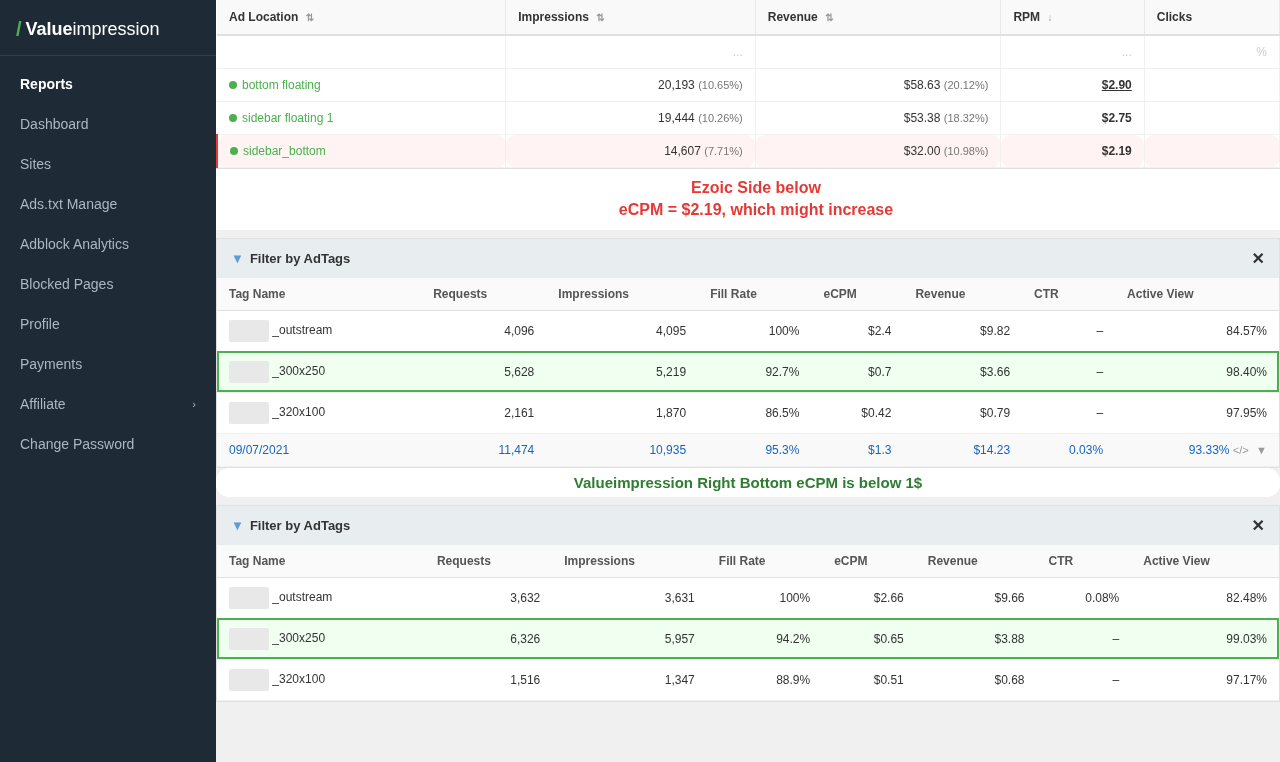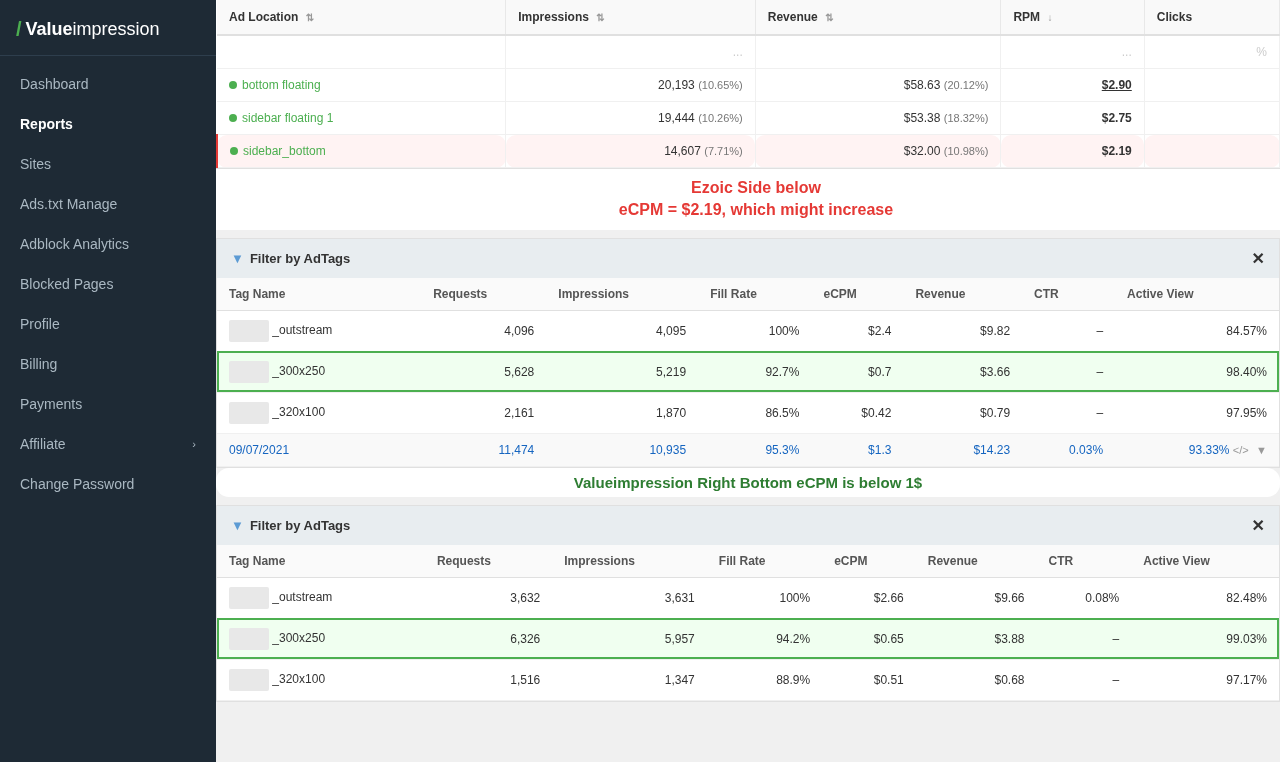--- a/index.html
+++ b/index.html
@@ -186,43 +186,40 @@
 <body>
 
 <nav class="sidebar">
   <div class="sidebar-logo">
     <span class="logo-slash">/</span>
     <span class="logo-text">
       <strong>Value</strong><span>impression</span>
     </span>
   </div>
   <div class="sidebar-nav" id="sidebar-nav">
-      <div class="sidebar-item">
-        <span>Dashboard</span>
-      </div>
       <div class="sidebar-item active">
         <span>Reports</span>
       </div>
       <div class="sidebar-item">
+        <span>Dashboard</span>
+      </div>
+      <div class="sidebar-item">
         <span>Sites</span>
       </div>
       <div class="sidebar-item">
         <span>Ads.txt Manage</span>
       </div>
       <div class="sidebar-item">
         <span>Adblock Analytics</span>
       </div>
       <div class="sidebar-item">
         <span>Blocked Pages</span>
       </div>
       <div class="sidebar-item">
         <span>Profile</span>
-      </div>
-      <div class="sidebar-item">
-        <span>Billing</span>
       </div>
       <div class="sidebar-item">
         <span>Payments</span>
       </div>
       <div class="sidebar-item">
         <span>Affiliate</span>
         <span class="chevron">›</span>
       </div>
       <div class="sidebar-item">
         <span>Change Password</span>

